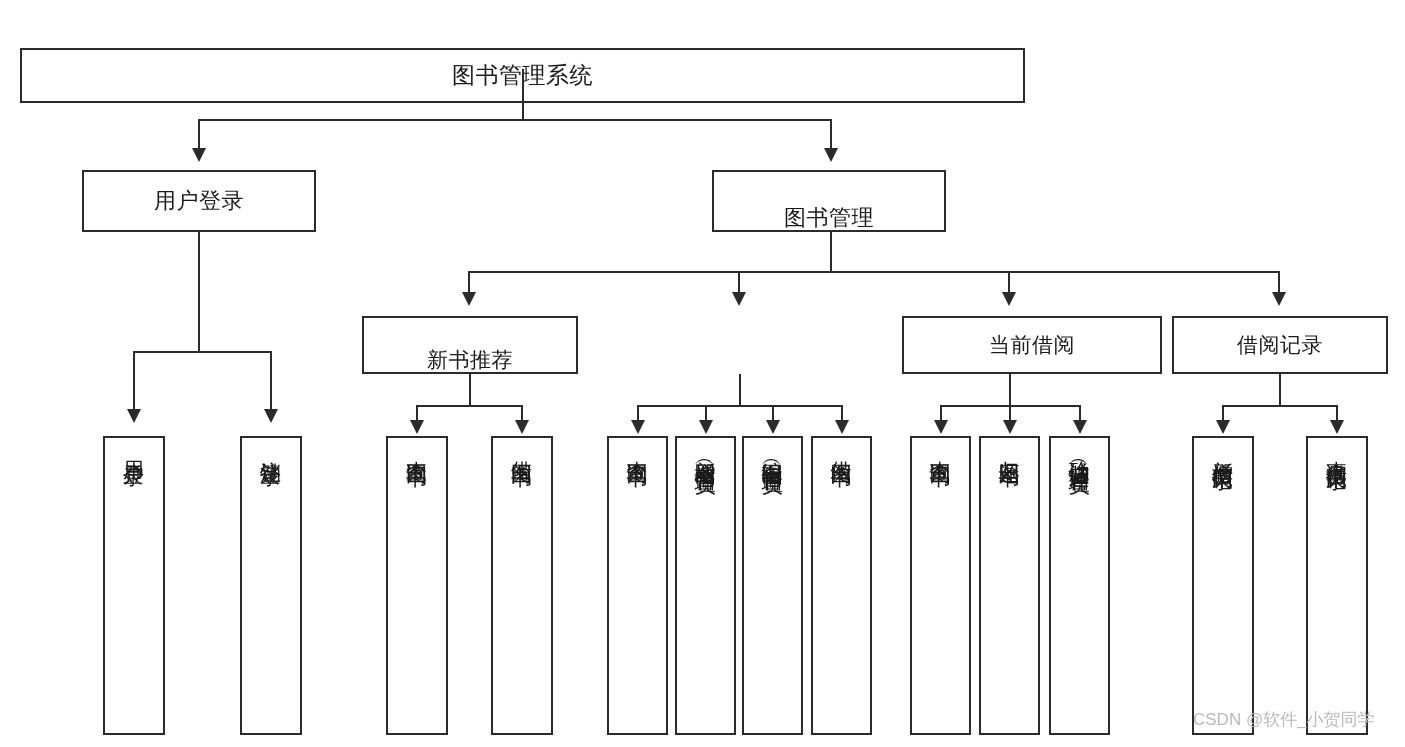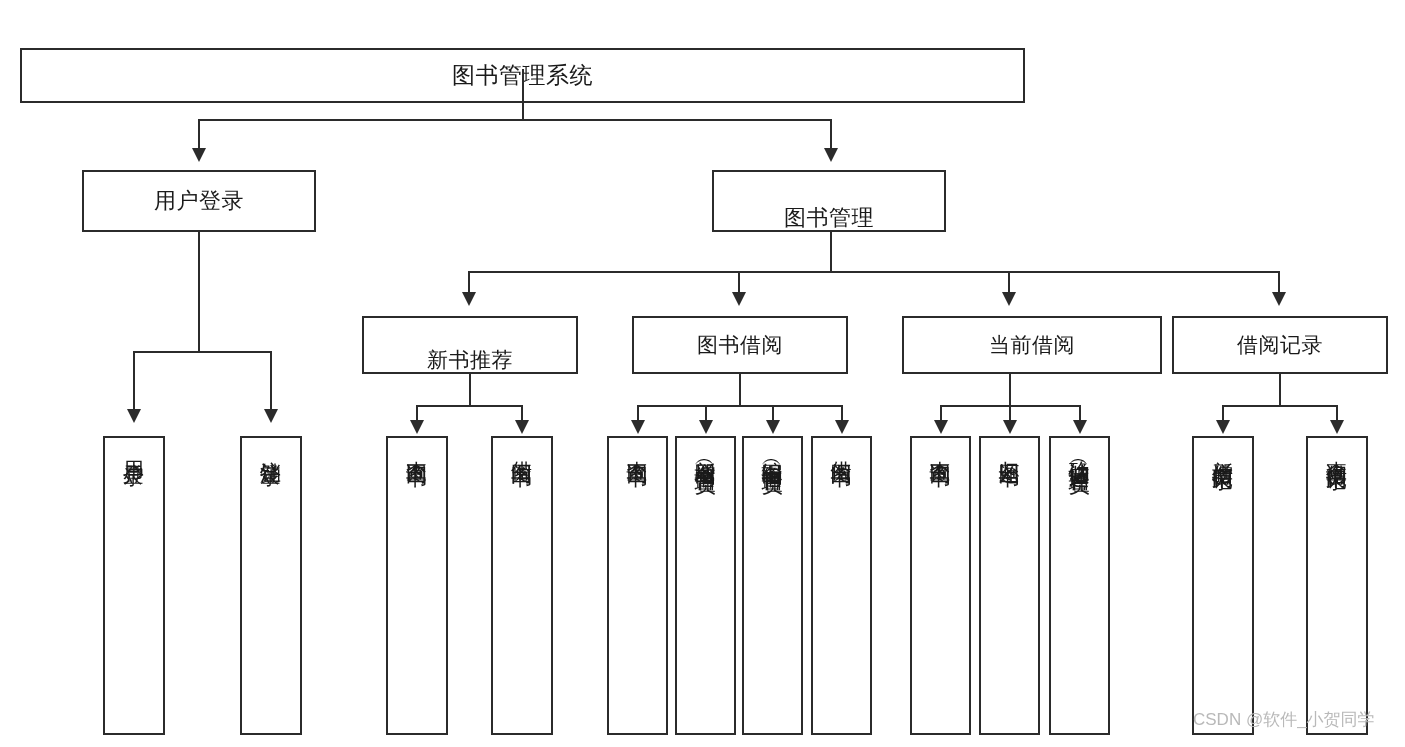--- a/index.html
+++ b/index.html
@@ -129,23 +129,20 @@
   <div class="arrow" style="left:732px; top:292px;"></div>
 
   <div class="vline" style="left:1008px; top:271px; height:22px;"></div>
   <div class="arrow" style="left:1002px; top:292px;"></div>
 
   <div class="vline" style="left:1278px; top:271px; height:22px;"></div>
   <div class="arrow" style="left:1272px; top:292px;"></div>
 
   <div class="node lvl3" style="left:362px; top:316px; width:216px; height:58px;align-items:flex-end;">
     <span class="label">新书推荐</span>
-  </div>
-  <div class="node lvl3" style="left:632px; top:316px; width:216px; height:58px;">
-    <span class="label">图书借阅</span>
   </div>
   <div class="node lvl3" style="left:902px; top:316px; width:260px; height:58px;">
     <span class="label">当前借阅</span>
   </div>
   <div class="node lvl3" style="left:1172px; top:316px; width:216px; height:58px;text-align:right;">
     <span class="label">借阅记录</span>
   </div>
 
   <div class="vline" style="left:469px; top:374px; height:32px;"></div>
   <div class="hline" style="left:416px; top:405px; width:106px;"></div>

